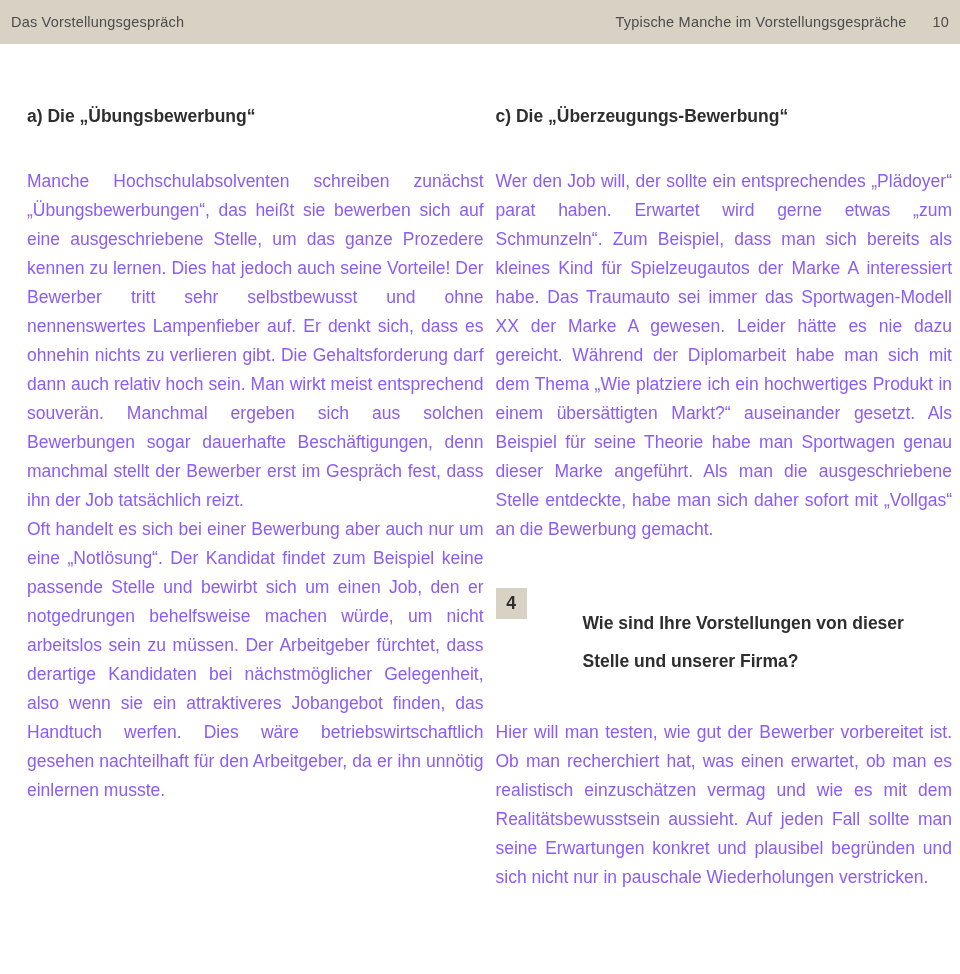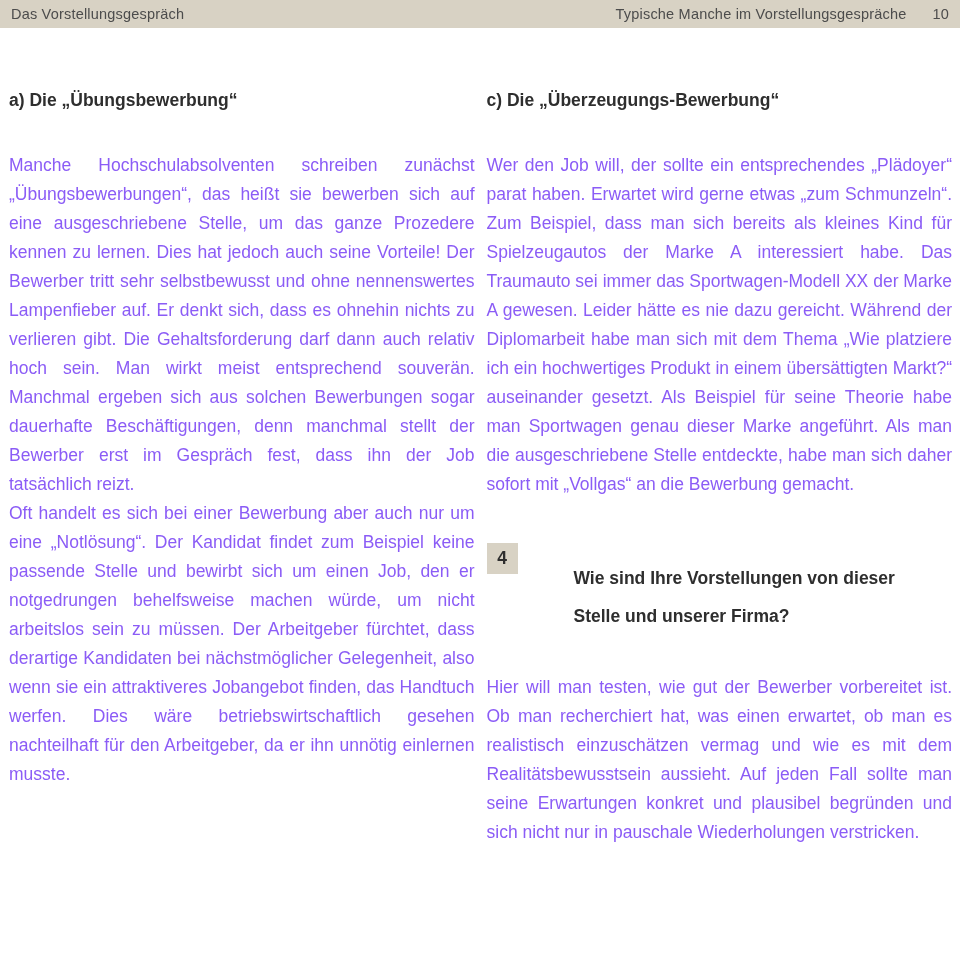--- a/index.html
+++ b/index.html
@@ -8,33 +8,33 @@
     width: 960px;
     height: 974px;
     background: #ffffff;
     font-family: "Liberation Sans", "DejaVu Sans", sans-serif;
     color: #3b3b3b;
     overflow: hidden;
   }
   .topbar {
     display: flex;
     align-items: center;
-    height: 28px;
+    height: 44px;
     background: #d8d2c4;
     padding: 0 11px;
     font-size: 14.5px;
     color: #4c4c4c;
     letter-spacing: 0.2px;
   }
   .topbar-left { flex: 1; }
   .topbar-page { margin-left: 26px; text-align: right; }
   .columns {
     display: flex;
     gap: 12px;
-    padding: 62px 8px 0 9px;
+    padding: 62px 8px 0 27px;
   }
   .col { flex: 1; min-width: 0; }
   .heading {
     font-size: 17.5px;
     font-weight: bold;
     color: #2e2e2e;
     margin: 0 0 40px 0;
     line-height: 1.2;
   }
   .heading-b { margin-top: 36px; }

